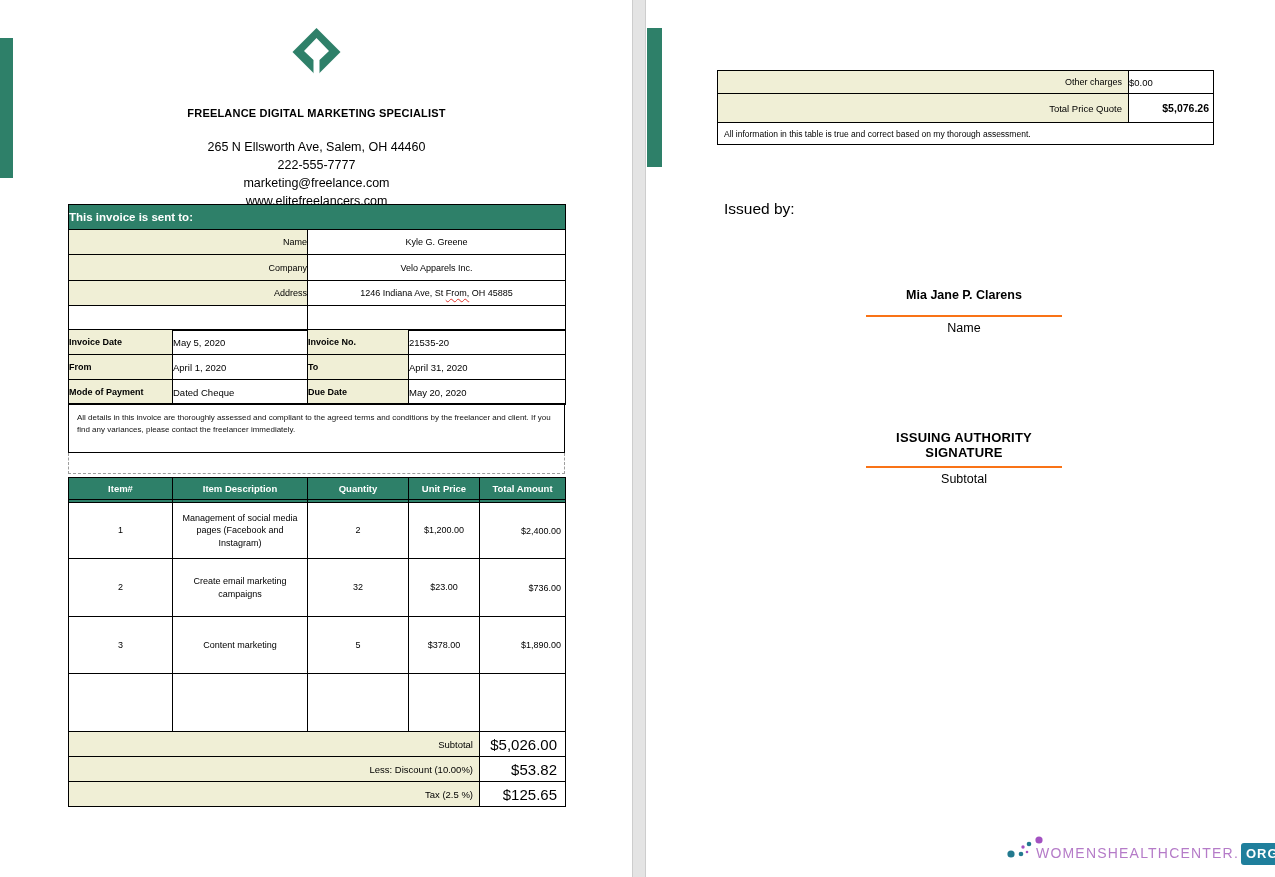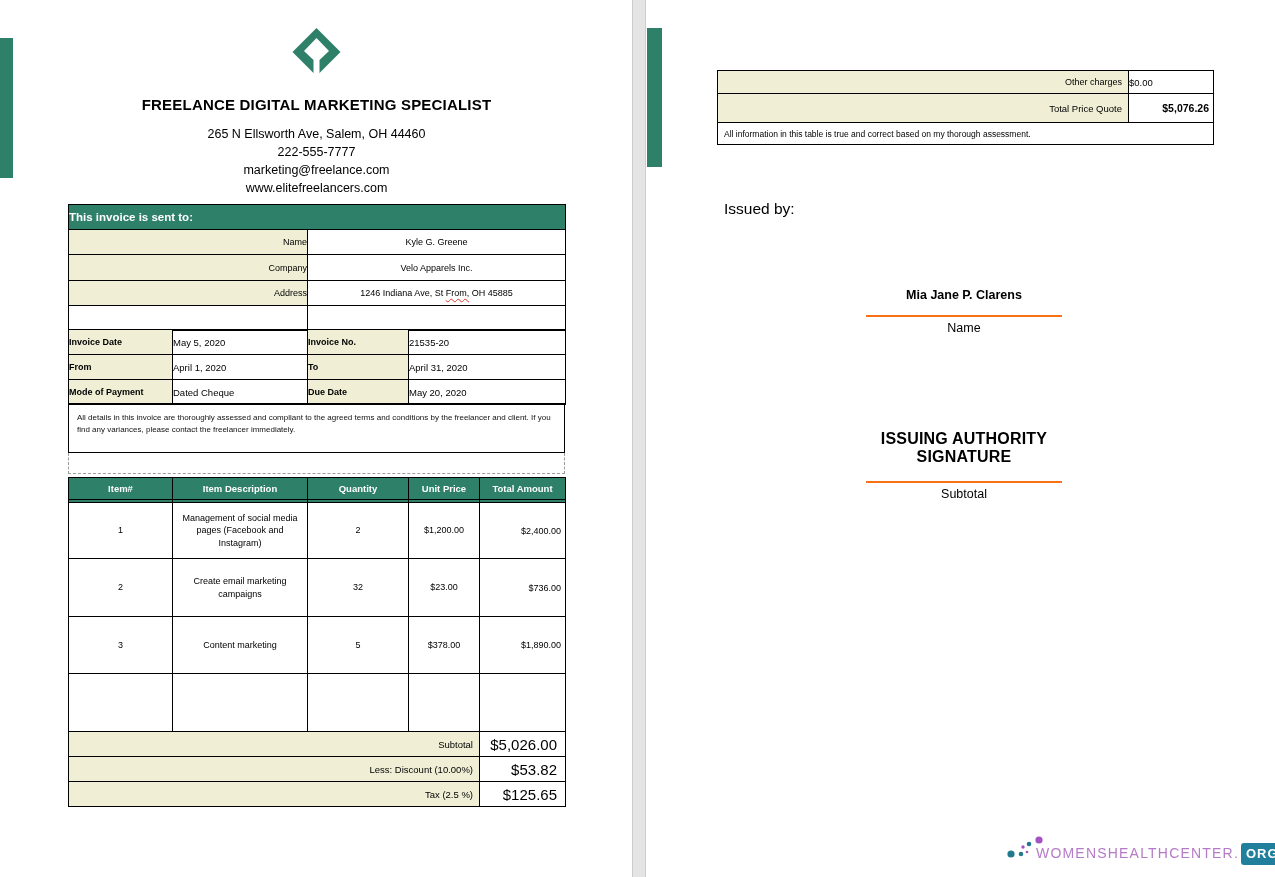--- a/index.html
+++ b/index.html
@@ -26,22 +26,22 @@
     box-shadow:inset 1px 0 0 #cdcdcd, inset -1px 0 0 #cdcdcd;}
 
   
   .accent-bar{position:absolute;background:var(--green);}
   .accent-left{left:0;top:38px;width:13px;height:140px;}
   .accent-right{left:647px;top:28px;width:15px;height:139px;}
 
   
   .letterhead{position:absolute;left:68px;top:27px;width:497px;text-align:center;}
   .letterhead svg{display:block;margin:0 auto;}
-  .company-name{margin-top:19px;font-size:15px;font-weight:bold;letter-spacing:.2px;}
-  .lh-lines{margin-top:12px;}
+  .company-name{margin-top:30px;font-size:11px;font-weight:bold;letter-spacing:.2px;}
+  .lh-lines{margin-top:19px;}
   .lh-line{font-size:12.5px;line-height:18px;}
 
   
   table.tbl{position:absolute;border-collapse:collapse;table-layout:fixed;}
   table.tbl td,table.tbl th{border:1px solid var(--ink);overflow:hidden;padding:0;vertical-align:middle;}
   .green-head{background:var(--green);color:#fff;font-weight:bold;font-size:11.5px;
     text-align:left;padding-left:8px;}
   .lbl{background:var(--beige);font-size:9px;text-align:right;padding-right:6px;}
   .val-b{font-weight:normal;font-size:9px;text-align:center;}
   .mlbl{background:var(--beige);font-weight:bold;font-size:9px;text-align:left;padding-left:6px;}
@@ -74,21 +74,21 @@
   .quote .v{font-size:9.5px;padding-right:4px;}
   .quote .v-big{font-size:10.5px;font-weight:bold;text-align:right;padding-right:4px;}
   .quote .stmt{font-size:8.5px;text-align:left;padding-left:6px;background:#fff;}
 
   .issued-by{position:absolute;left:724px;top:200px;font-size:15.5px;}
 
   .sig-block{position:absolute;width:196px;text-align:center;}
   .sig-1{left:866px;top:288px;}
   .sig-2{left:866px;top:430px;}
   .sig-name{font-size:12.5px;font-weight:bold;padding-bottom:13px;border-bottom:2px solid #f97316;}
-  .sig-2 .sig-name{font-size:16px;padding-bottom:15px;letter-spacing:.2px;}
+  .sig-2 .sig-name{font-size:13px;padding-bottom:6px;letter-spacing:.2px;}
   .sig-caption{font-size:12.5px;margin-top:4px;}
 
   
   .footer-logo{position:absolute;left:1006px;top:832px;height:34px;}
   .footer-logo .dots{position:absolute;left:0;top:2px;}
   .wm-row{display:flex;align-items:baseline;margin-left:30px;padding-top:11px;}
   .wordmark{font-size:14px;letter-spacing:1.2px;color:var(--purple);}
   .tld{background:var(--teal);color:#fff;font-size:13px;font-weight:bold;
     letter-spacing:1px;padding:3px 5px 4px 5px;border-radius:3px;margin-left:2px;}
 

